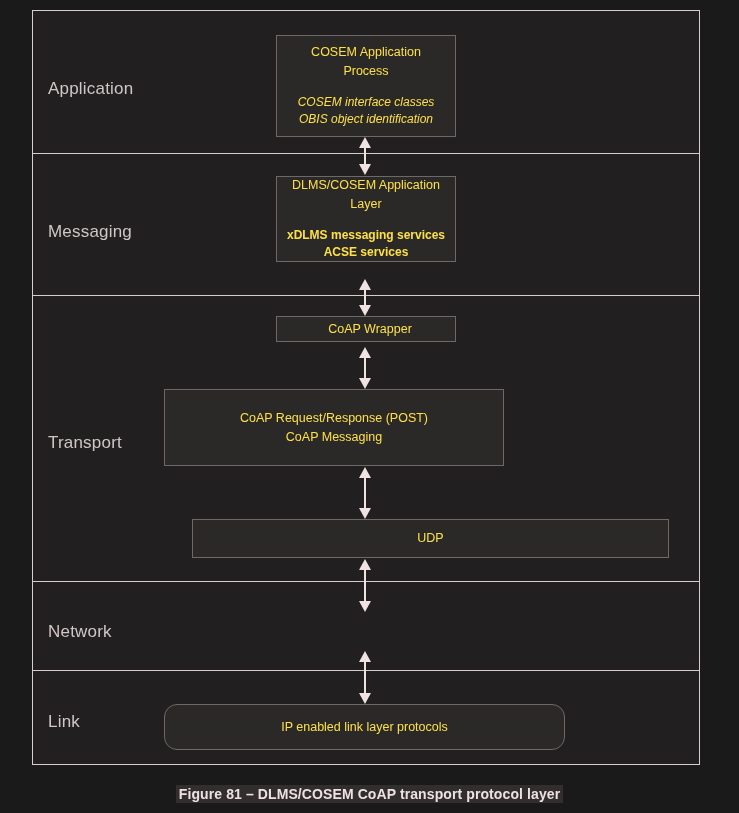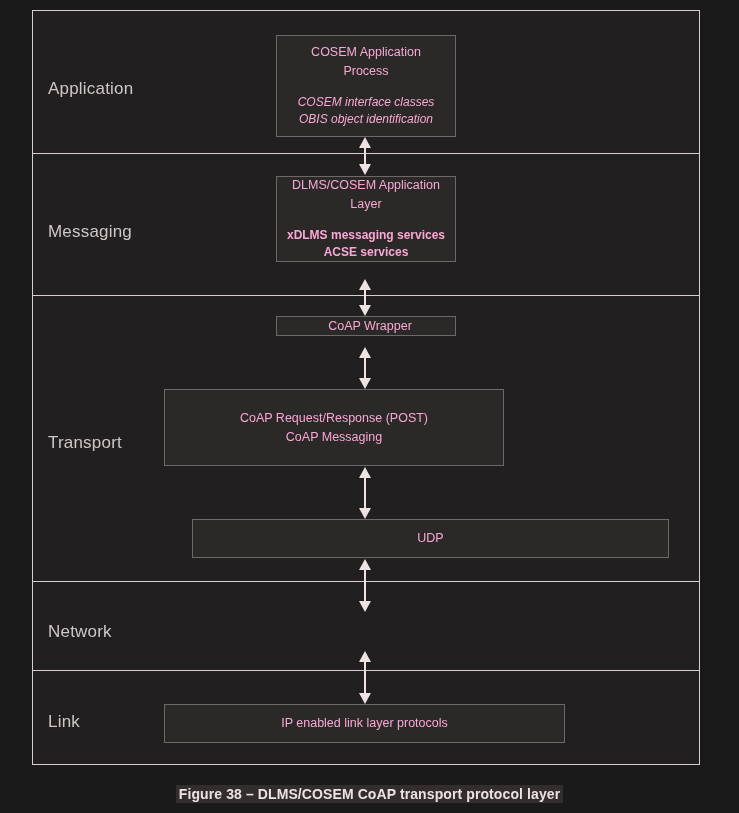--- a/index.html
+++ b/index.html
@@ -37,21 +37,21 @@
     letter-spacing:.2px;
     white-space:nowrap;
   }
 
   
   .pbox{
     position:absolute;
     box-sizing:border-box;
     background:#2b2828;
     border:1px solid #6f6868;
-    color:#f9a8d4;
+    color:#fde047;
     display:flex;
     flex-direction:column;
     align-items:center;
     justify-content:center;
     text-align:center;
     font-size:12.5px;
     line-height:1.45;
   }
   .pbox .ttl{white-space:pre-line;}
   .pbox .sub{
@@ -120,21 +120,21 @@
   </div>
 
   <div class="arrow" style="left:357px;top:279px;">
     <svg width="16" height="37" viewBox="0 0 16 37">
       <line x1="8" y1="6" x2="8" y2="31" stroke="#efe2e2" stroke-width="2"></line>
       <polygon points="8,0 14,11 2,11" fill="#efe2e2"></polygon>
       <polygon points="8,37 14,26 2,26" fill="#efe2e2"></polygon>
     </svg>
   </div>
 
-  <div class="pbox" style="left:276px;top:316px;width:180px;height:20px;padding-left:8px;">
+  <div class="pbox" style="left:276px;top:316px;width:180px;height:26px;padding-left:8px;">
     <div class="ttl">CoAP Wrapper</div>
   </div>
 
   <div class="arrow" style="left:357px;top:347px;">
     <svg width="16" height="42" viewBox="0 0 16 42">
       <line x1="8" y1="6" x2="8" y2="36" stroke="#efe2e2" stroke-width="2"></line>
       <polygon points="8,0 14,11 2,11" fill="#efe2e2"></polygon>
       <polygon points="8,42 14,31 2,31" fill="#efe2e2"></polygon>
     </svg>
   </div>
@@ -166,21 +166,21 @@
 
 
   <div class="arrow" style="left:357px;top:651px;">
     <svg width="16" height="53" viewBox="0 0 16 53">
       <line x1="8" y1="6" x2="8" y2="47" stroke="#efe2e2" stroke-width="2"></line>
       <polygon points="8,0 14,11 2,11" fill="#efe2e2"></polygon>
       <polygon points="8,53 14,42 2,42" fill="#efe2e2"></polygon>
     </svg>
   </div>
 
-  <div class="pbox" style="left:164px;top:704px;width:401px;height:39px;">
+  <div class="pbox" style="left:164px;top:704px;width:401px;height:46px;border-radius:13px;">
     <div class="ttl">IP enabled link layer protocols</div>
   </div>
 
   <div class="caption">
-    <span>Figure 38 – DLMS/COSEM CoAP transport protocol layer</span>
+    <span>Figure 81 – DLMS/COSEM CoAP transport protocol layer</span>
   </div>
 
 </div>
 
 </body></html>

